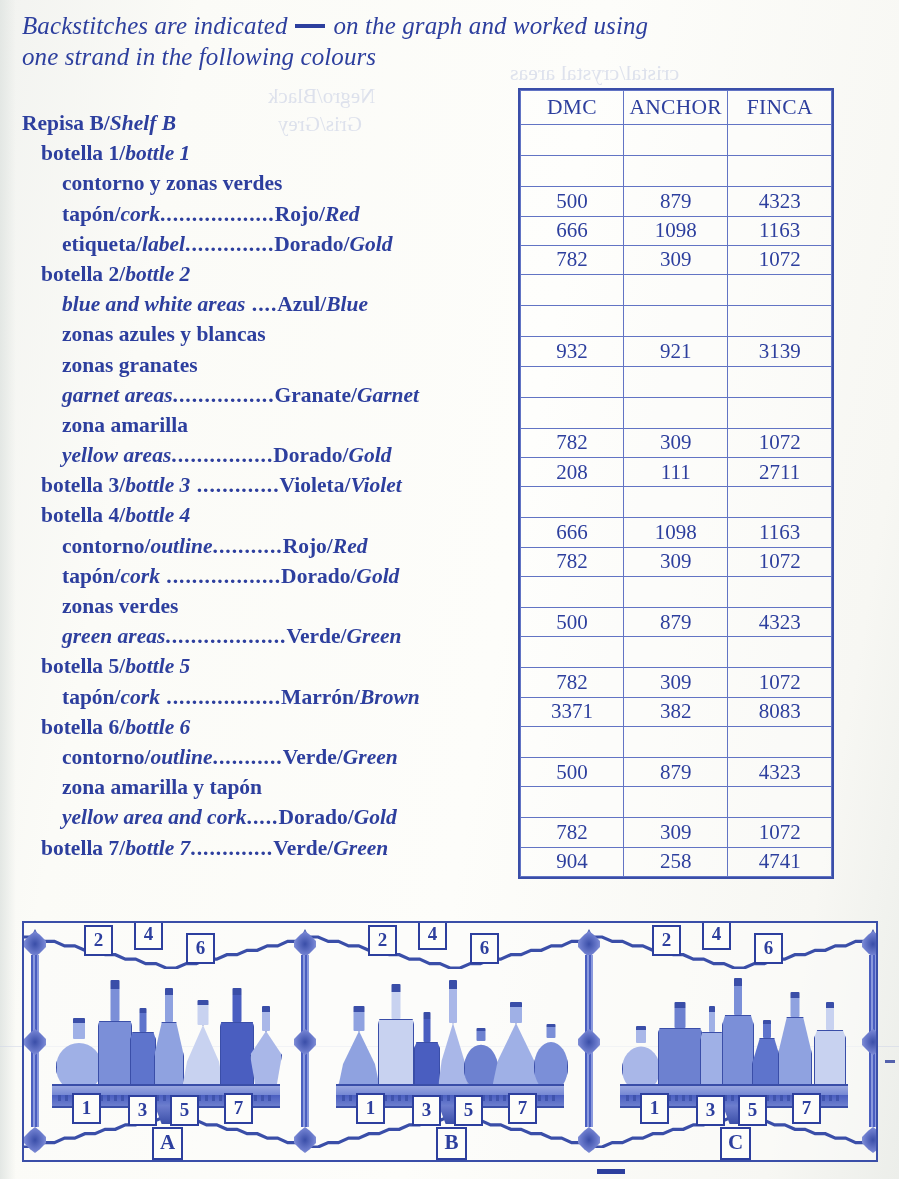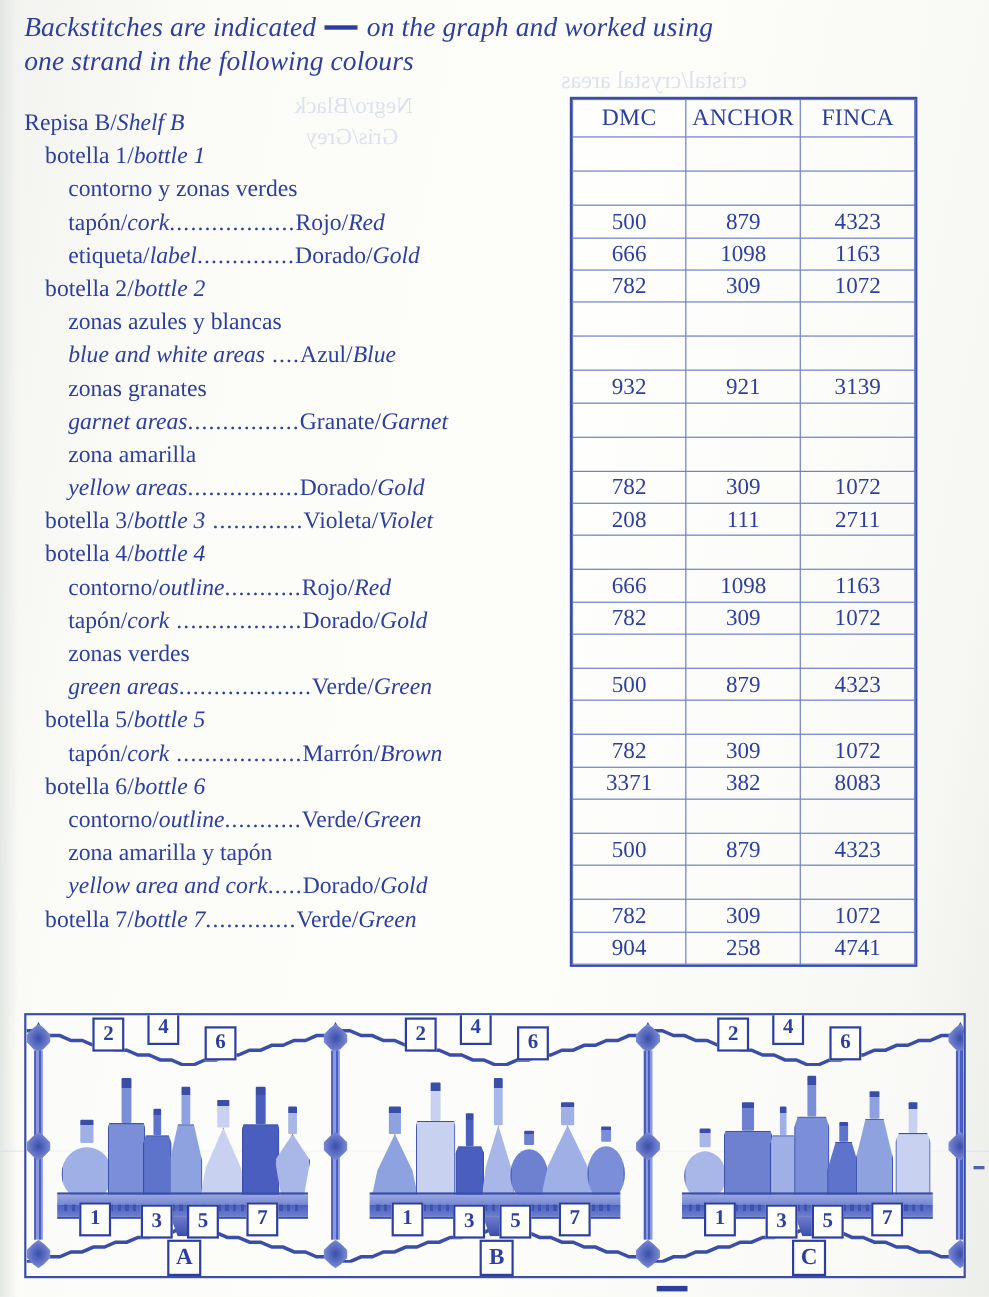--- a/index.html
+++ b/index.html
@@ -45,21 +45,21 @@
   #heading .dashmark{
     display:inline-block;
     width:30px;height:4px;
     background:#2d3f9e;
     vertical-align:middle;
     margin:0 8px 4px 8px;
   }
 
   
   #list{
-    position:absolute;left:22px;top:96px;width:500px;
+    position:absolute;left:22px;top:108px;width:500px;font-weight:bold;
   }
   .line{
     height:30.2px;
     line-height:30.2px;
     font-size:21.5px;
     white-space:nowrap;
     position:relative;
   }
   .lv0{padding-left:0px;}
   .lv1{padding-left:19px;}
@@ -222,22 +222,22 @@
   <span>one strand in the following colours</span>
 </div>
 
 <div id="list">
     <div class="line lv0"><span class="roman">Repisa B/</span><span class="ital">Shelf  B</span></div>
     <div class="line lv1"><span class="roman">botella 1/</span><span class="ital">bottle 1</span></div>
     <div class="line lv2"><span class="roman">contorno y zonas verdes</span></div>
     <div class="line lv2"><span class="roman">tapón/</span><span class="ital">cork</span><span class="lead">..................</span><span class="colr"><span>Rojo/</span><i>Red</i></span></div>
     <div class="line lv2"><span class="roman">etiqueta/</span><span class="ital">label</span><span class="lead">..............</span><span class="colr"><span>Dorado/</span><i>Gold</i></span></div>
     <div class="line lv1"><span class="roman">botella 2/</span><span class="ital">bottle 2</span></div>
+    <div class="line lv2"><span class="ital">blue and white areas</span><span class="lead"> ....</span><span class="colr"><span>Azul/</span><i>Blue</i></span></div>
     <div class="line lv2"><span class="roman">zonas azules y blancas</span></div>
-    <div class="line lv2"><span class="ital">blue and white areas</span><span class="lead"> ....</span><span class="colr"><span>Azul/</span><i>Blue</i></span></div>
     <div class="line lv2"><span class="roman">zonas granates</span></div>
     <div class="line lv2"><span class="ital">garnet areas</span><span class="lead">................</span><span class="colr"><span>Granate/</span><i>Garnet</i></span></div>
     <div class="line lv2"><span class="roman">zona amarilla</span></div>
     <div class="line lv2"><span class="ital">yellow areas</span><span class="lead">................</span><span class="colr"><span>Dorado/</span><i>Gold</i></span></div>
     <div class="line lv1"><span class="roman">botella 3/</span><span class="ital">bottle 3</span><span class="lead"> .............</span><span class="colr"><span>Violeta/</span><i>Violet</i></span></div>
     <div class="line lv1"><span class="roman">botella 4/</span><span class="ital">bottle 4</span></div>
     <div class="line lv2"><span class="roman">contorno/</span><span class="ital">outline</span><span class="lead">...........</span><span class="colr"><span>Rojo/</span><i>Red</i></span></div>
     <div class="line lv2"><span class="roman">tapón/</span><span class="ital">cork</span><span class="lead"> ..................</span><span class="colr"><span>Dorado/</span><i>Gold</i></span></div>
     <div class="line lv2"><span class="roman">zonas verdes</span></div>
     <div class="line lv2"><span class="ital">green areas</span><span class="lead">...................</span><span class="colr"><span>Verde/</span><i>Green</i></span></div>

